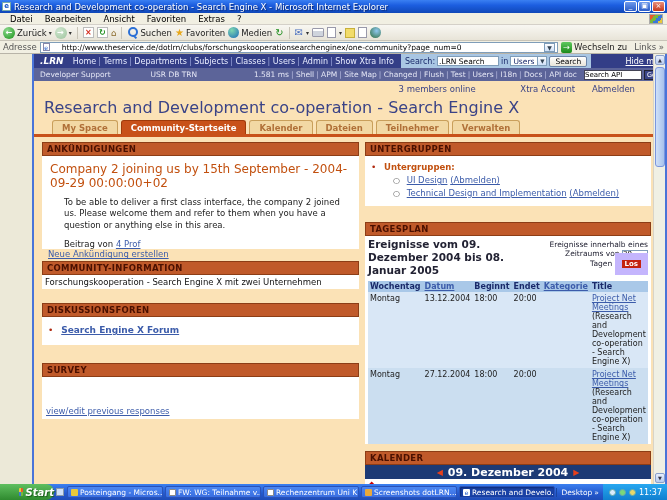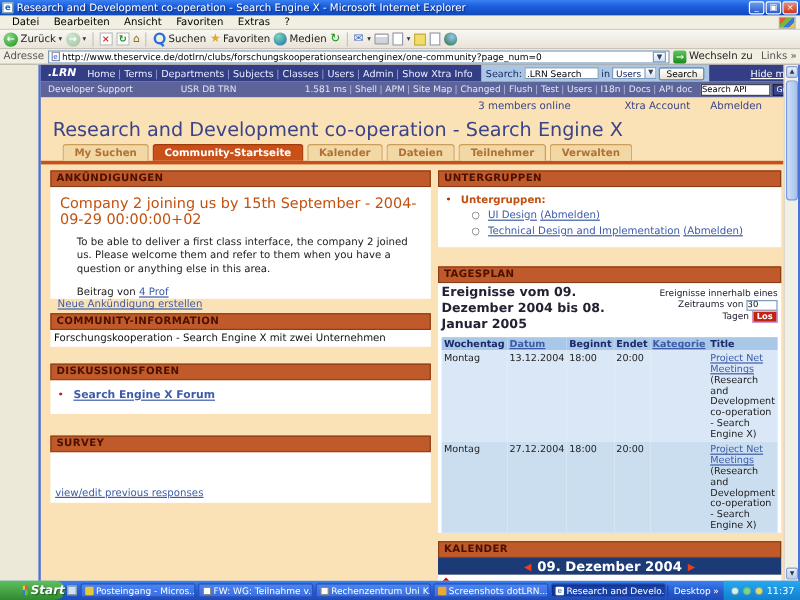--- a/index.html
+++ b/index.html
@@ -59,21 +59,21 @@
   .note { width:10px; height:10px; background:#F2DC6A; border:1px solid #C8B03A; }
   .msgr { width:11px; height:11px; border-radius:50%;
     background:radial-gradient(circle at 60% 35%,#8fc8f0,#2a6a38); }
   .dd { font-size:6px; color:#333; }
 
   
   .addressbar { position:absolute; top:41px; left:0; right:0; height:13px; background:#F1EFE2;
     border-bottom:1px solid #B8B4A8; display:flex; align-items:center; padding:0 3px; gap:3px; }
   .addr-label { color:#555; font-size:8.5px; }
   .addr-input { flex:1; height:11px; background:#fff; border:1px solid #7F9DB9;
-    display:flex; align-items:center; padding:0 2px; gap:2px; }
+    display:flex; align-items:center; padding:0 2px; gap:12px; }
   .addr-ie { width:7px; height:8px; background:#fff; border:1px solid #88a; color:#1a57c8;
     font-size:6px; line-height:7px; text-align:center; }
   .addr-url { font-size:7.5px; color:#000; white-space:nowrap; overflow:hidden; flex:1; }
   .addr-drop { width:11px; height:9px; background:linear-gradient(#fff,#cfe0f8);
     border:1px solid #7F9DB9; font-size:6px; line-height:8px; text-align:center; color:#345; }
   .go-btn { display:flex; align-items:center; gap:2px; font-size:8.5px; color:#222; }
   .go-ic { width:11px; height:11px; background:linear-gradient(#5fc85f,#1a8a1a); border-radius:2px;
     color:#fff; font-size:8px; line-height:11px; text-align:center; }
   .links-lbl { color:#555; font-size:8.5px; margin-left:4px; }
 
@@ -157,21 +157,21 @@
   .sub-item { margin:3px 0 0 22px; }
   .circ { color:#555; margin-right:4px; font-size:8px; }
 
   
   .tg-body { padding:2px 3px 0; }
   .tg-top { display:flex; }
   .tg-heading { width:55%; font-weight:bold; color:#223; font-size:10.5px; line-height:1.25; }
   .tg-filter { flex:1; text-align:right; font-size:7.5px; color:#223; padding-top:2px; }
   .tg-filter input { width:26px; height:9px; border:1px solid #7F9DB9; font-size:7px;
     font-family:"DejaVu Sans",sans-serif; }
-  .los-btn { background:#C42210; color:#fff; font-weight:bold; font-size:7px; border:1px solid #c4b5fd;
+  .los-btn { background:#C42210; color:#fff; font-weight:bold; font-size:7px; border:7px solid #c4b5fd;
     padding:0 3px; line-height:9px; }
   .tg-table { width:100%; border-collapse:collapse; margin-top:4px; font-size:8px; }
   .tg-table th { background:#A9C8E8; color:#1A2A6A; text-align:left; font-size:8px;
     padding:1px 2px; white-space:nowrap; }
   .tg-table td { padding:2px 2px; vertical-align:top; color:#222; }
   .tg-table tr.r0 td { background:#D9E7F6; }
   .tg-table tr.r1 td { background:#CBDEF0; }
 
   
   .cal-datebar { height:14px; background:#1C3A75; color:#fff; font-weight:bold; font-size:11px;
@@ -343,21 +343,21 @@
     </div>
 
     <div class="pagebody">
       <div class="session-line">
         <span class="members">3 members online</span>
         <span class="lnk linkish nolink" style="color:#3A4387">Xtra Account</span>
         <span class="lnk linkish nolink" style="color:#3A4387">Abmelden</span>
       </div>
       <div class="page-title">Research and Development co-operation - Search Engine X</div>
       <div class="tabs">
-        <span class="tab">My Suchen</span>
+        <span class="tab">My Space</span>
         <span class="tab active">Community-Startseite</span>
         <span class="tab">Kalender</span>
         <span class="tab">Dateien</span>
         <span class="tab">Teilnehmer</span>
         <span class="tab">Verwalten</span>
       </div>
       <div class="tabline"></div>
 
       <div class="columns">
 

